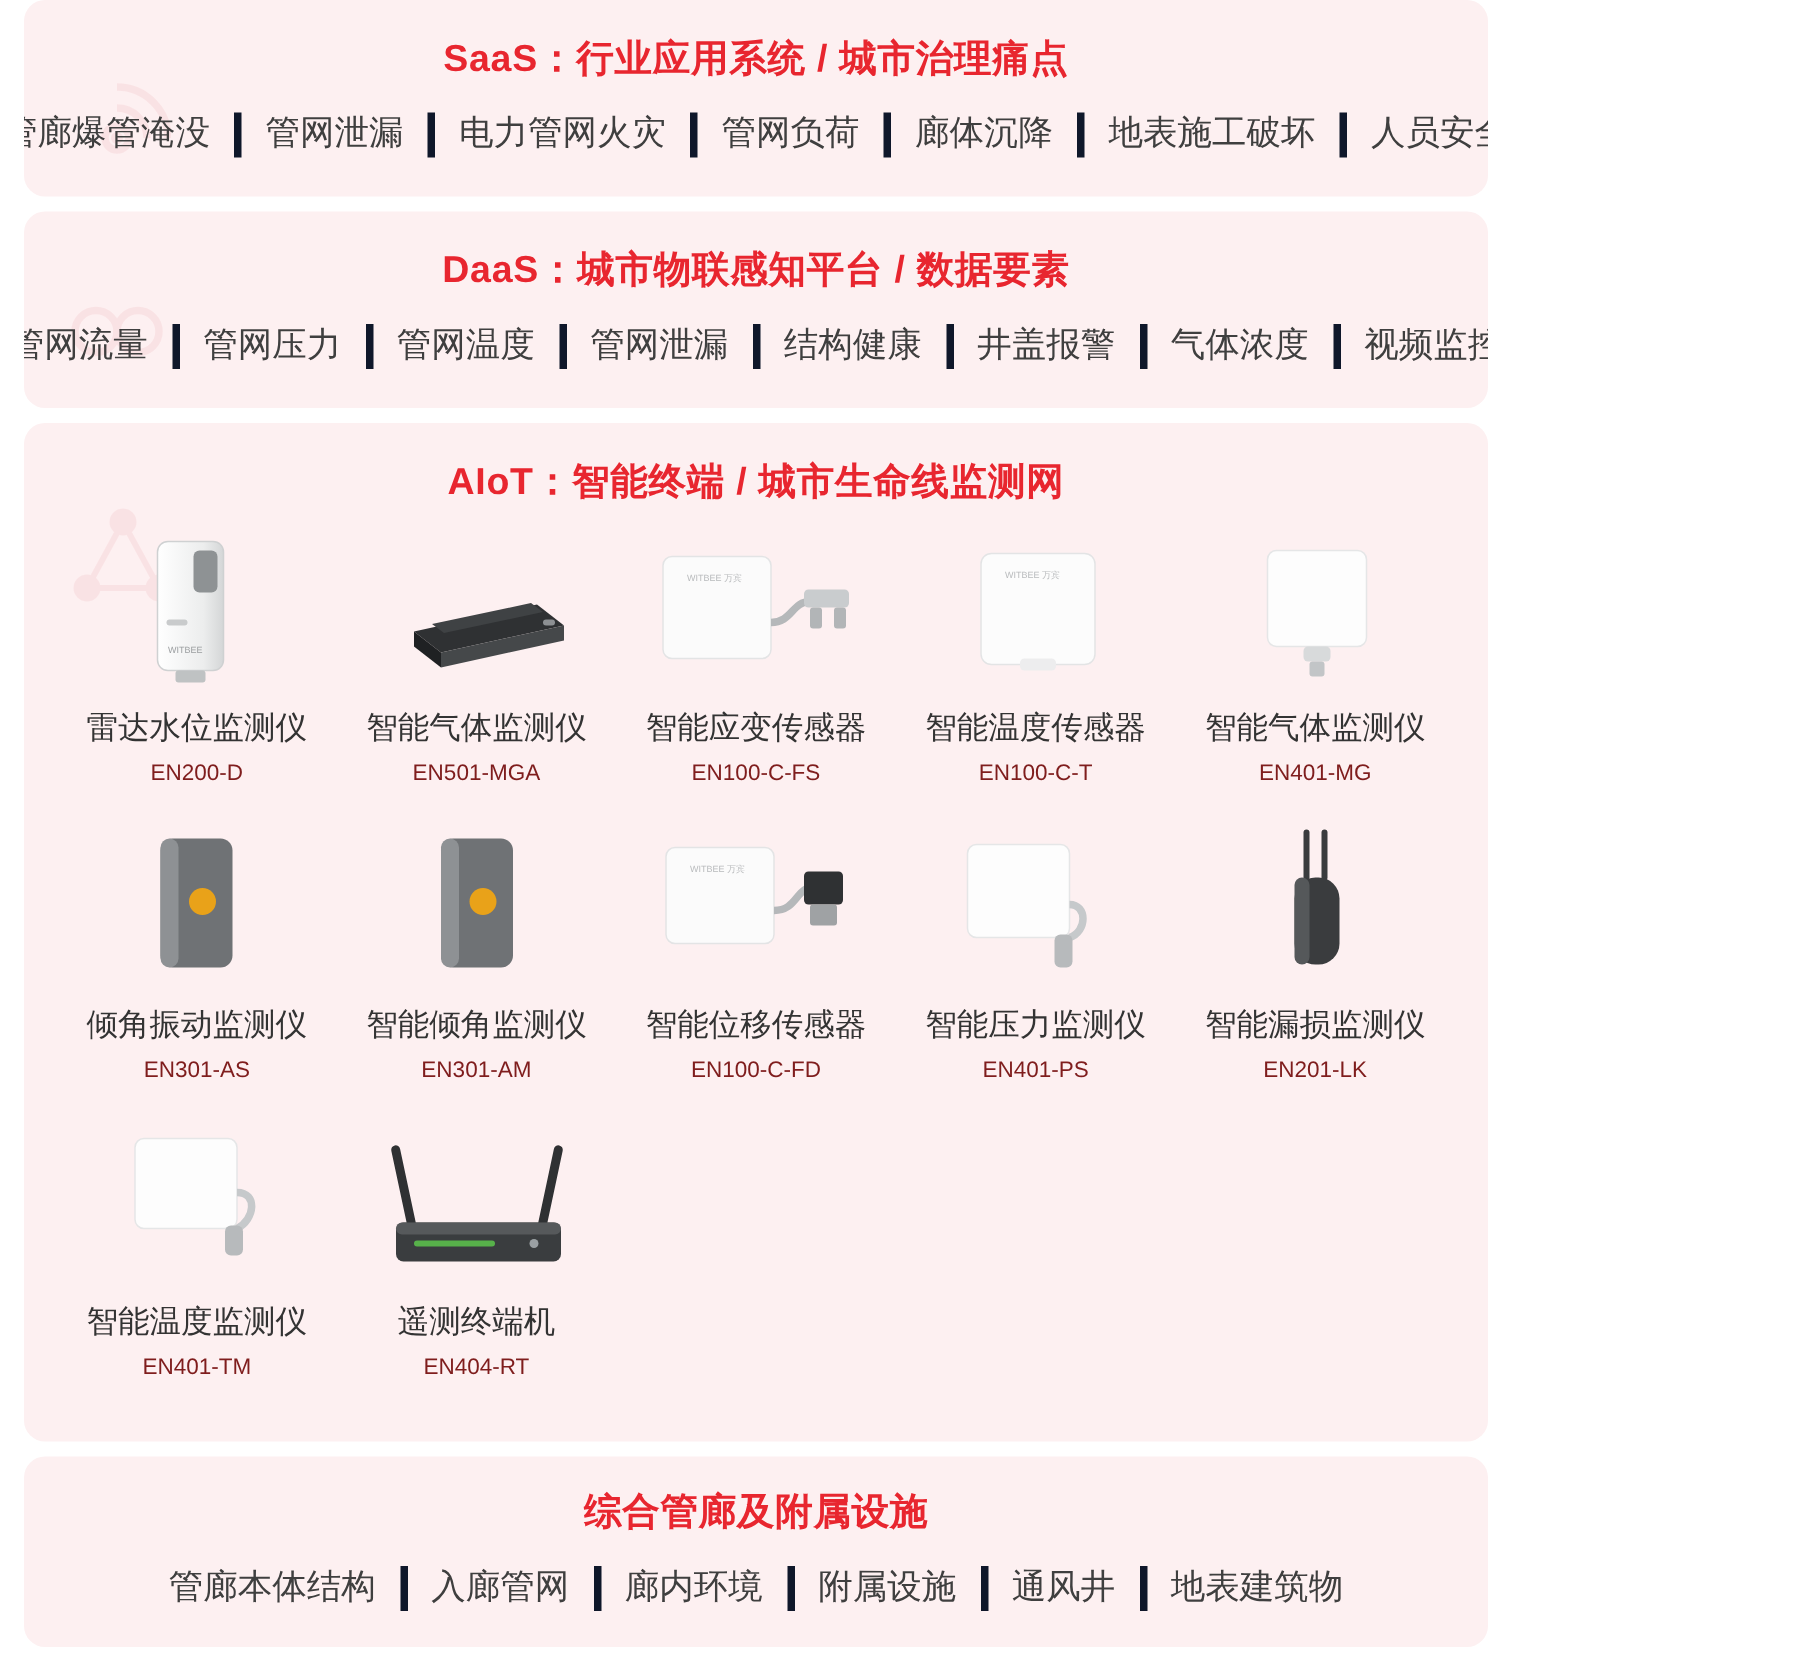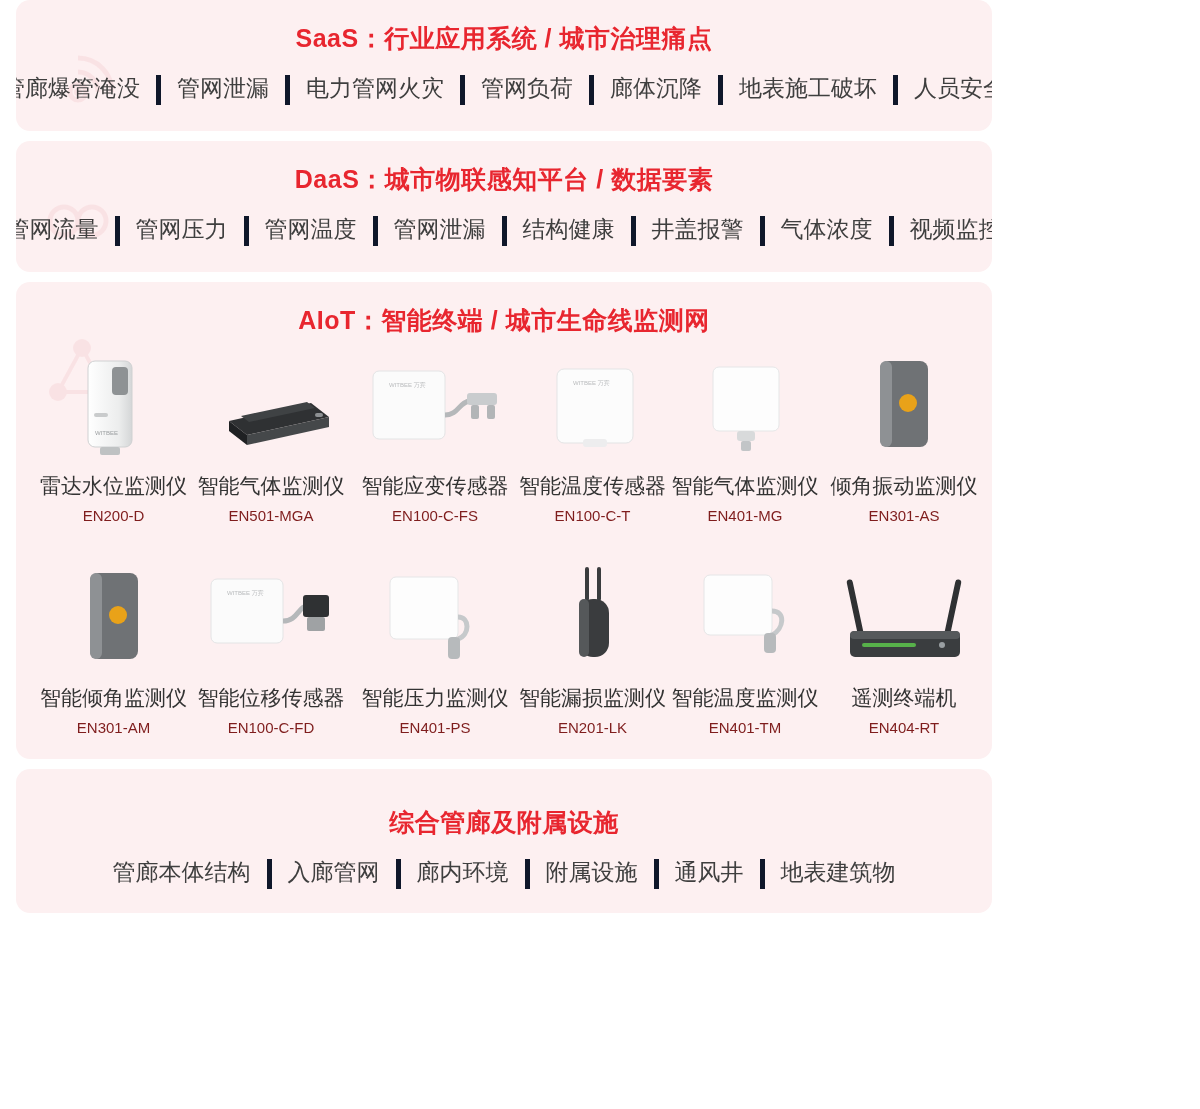--- a/index.html
+++ b/index.html
@@ -69,25 +69,26 @@
     position: absolute;
     left: 26px;
     top: 50px;
     opacity: 0.5;
     z-index: 1;
     pointer-events: none;
   }
 
   
   .aiot {
+    padding-bottom: 18px;
   }
   .device-grid {
     display: grid;
-    grid-template-columns: repeat(6, 1fr);
-    row-gap: 20px;
+    grid-template-columns: repeat(5, 1fr);
+    row-gap: 6px;
     padding: 8px 22px 6px 22px;
     position: relative;
     z-index: 2;
   }
   .device {
     display: flex;
     flex-direction: column;
     align-items: center;
     justify-content: flex-start;
     padding: 4px 2px 10px 2px;
@@ -109,21 +110,21 @@
   .device-model {
     font-size: 15px;
     color: #7f1d1d;
     line-height: 30px;
     text-align: right;
     white-space: nowrap;
   }
 
   
   .bottom .layer-title {
-    padding-top: 37px;
+    padding-top: 20px;
     font-family: Liberation Serif, serif;
   }
   .bottom .chip-row {
     padding-bottom: 24px;
   }
 </style>
 </head>
 <body>
 
 <div class="page">

